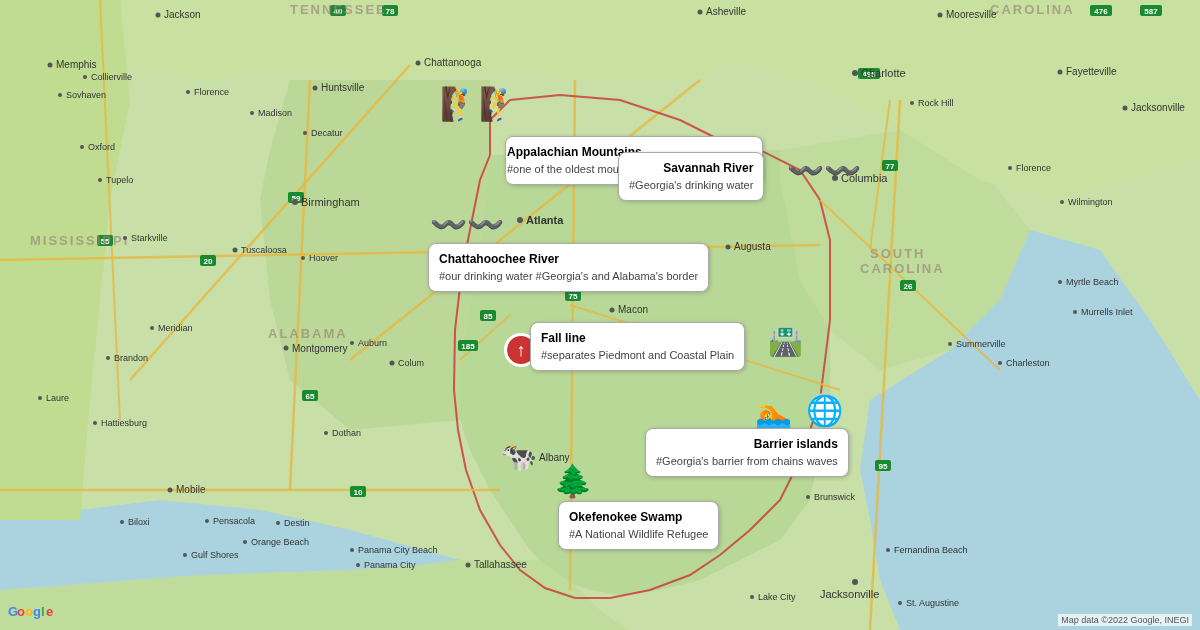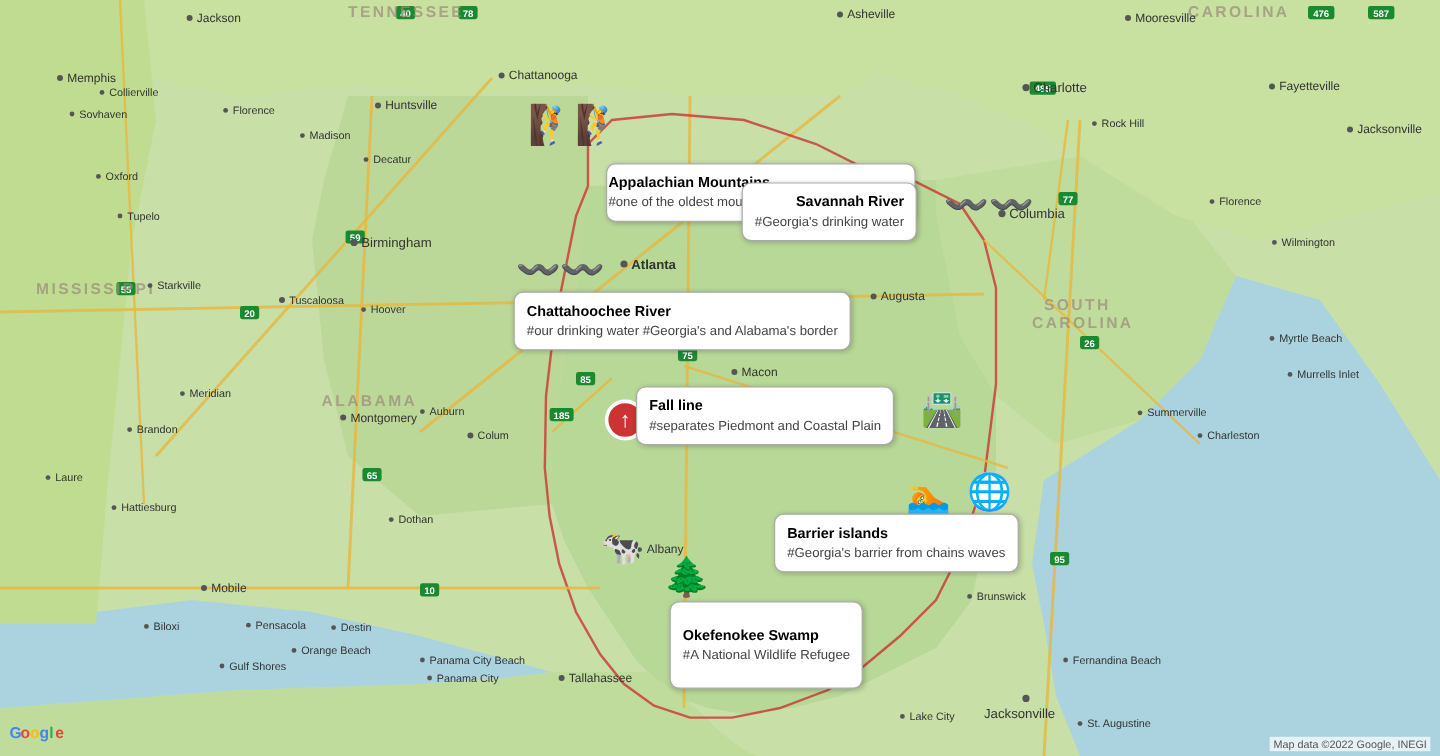--- a/index.html
+++ b/index.html
@@ -333,28 +333,28 @@
 
   <div style="position:absolute; left:530px; top:322px; background:white; border:1.5px solid #aaa; border-radius:8px; padding:6px 10px; font-size:11px; line-height:1.5; max-width:240px; box-shadow:1px 1px 4px rgba(0,0,0,0.2); z-index:10;">
     <div style="font-weight:bold; font-size:12px;">Fall line</div>
     <div style="color:#444;">#separates Piedmont and Coastal Plain</div>
   </div>
 
   <div style="position:absolute; left:755px; top:396px; font-size:30px; z-index:9;">🏊</div>
   <div style="position:absolute; left:808px; top:393px; font-size:30px; z-index:9; background:white; border-radius:50%; border:2px solid #ccc; width:34px; height:34px; display:flex; align-items:center; justify-content:center;">🌐</div>
 
   <div style="position:absolute; left:645px; top:428px; background:white; border:1.5px solid #aaa; border-radius:8px; padding:6px 10px; font-size:11px; line-height:1.5; max-width:230px; box-shadow:1px 1px 4px rgba(0,0,0,0.2); z-index:10;">
-    <div style="font-weight:bold; font-size:12px;">Barrier islands</div>
+    <div style="font-weight:bold; font-size:12px;text-align:right;">Barrier islands</div>
     <div style="color:#444;">#Georgia's barrier from chains waves</div>
   </div>
 
   <div style="position:absolute; left:500px; top:440px; font-size:28px; z-index:9;">🐄</div>
   <div style="position:absolute; left:553px; top:462px; font-size:32px; z-index:9; color:#2a7a2a;">🌲</div>
 
-  <div style="position:absolute; left:558px; top:501px; background:white; border:1.5px solid #aaa; border-radius:8px; padding:18px 10px; font-size:11px; line-height:1.5; max-width:220px; box-shadow:1px 1px 4px rgba(0,0,0,0.2); z-index:10;">
+  <div style="position:absolute; left:558px; top:501px; background:white; border:1.5px solid #aaa; border-radius:8px; padding:6px 10px; font-size:11px; line-height:1.5; max-width:220px; box-shadow:1px 1px 4px rgba(0,0,0,0.2); z-index:10;">
     <div style="font-weight:bold; font-size:12px;">Okefenokee Swamp</div>
     <div style="color:#444;">#A National Wildlife Refugee</div>
   </div>
 
   <div style="position:absolute; bottom:4px; right:8px; font-size:9px; color:#555; z-index:20; background:rgba(255,255,255,0.7); padding:1px 3px;margin-top:40px;">Map data ©2022 Google, INEGI</div>
 
   <div style="position:absolute; bottom:6px; left:8px; z-index:20;">
     <svg width="56" height="18" viewBox="0 0 56 18">
       <text x="0" y="14" font-size="13" font-family="Arial" fill="#4285f4" font-weight="bold">G</text>
       <text x="9" y="14" font-size="13" font-family="Arial" fill="#ea4335" font-weight="bold">o</text>

